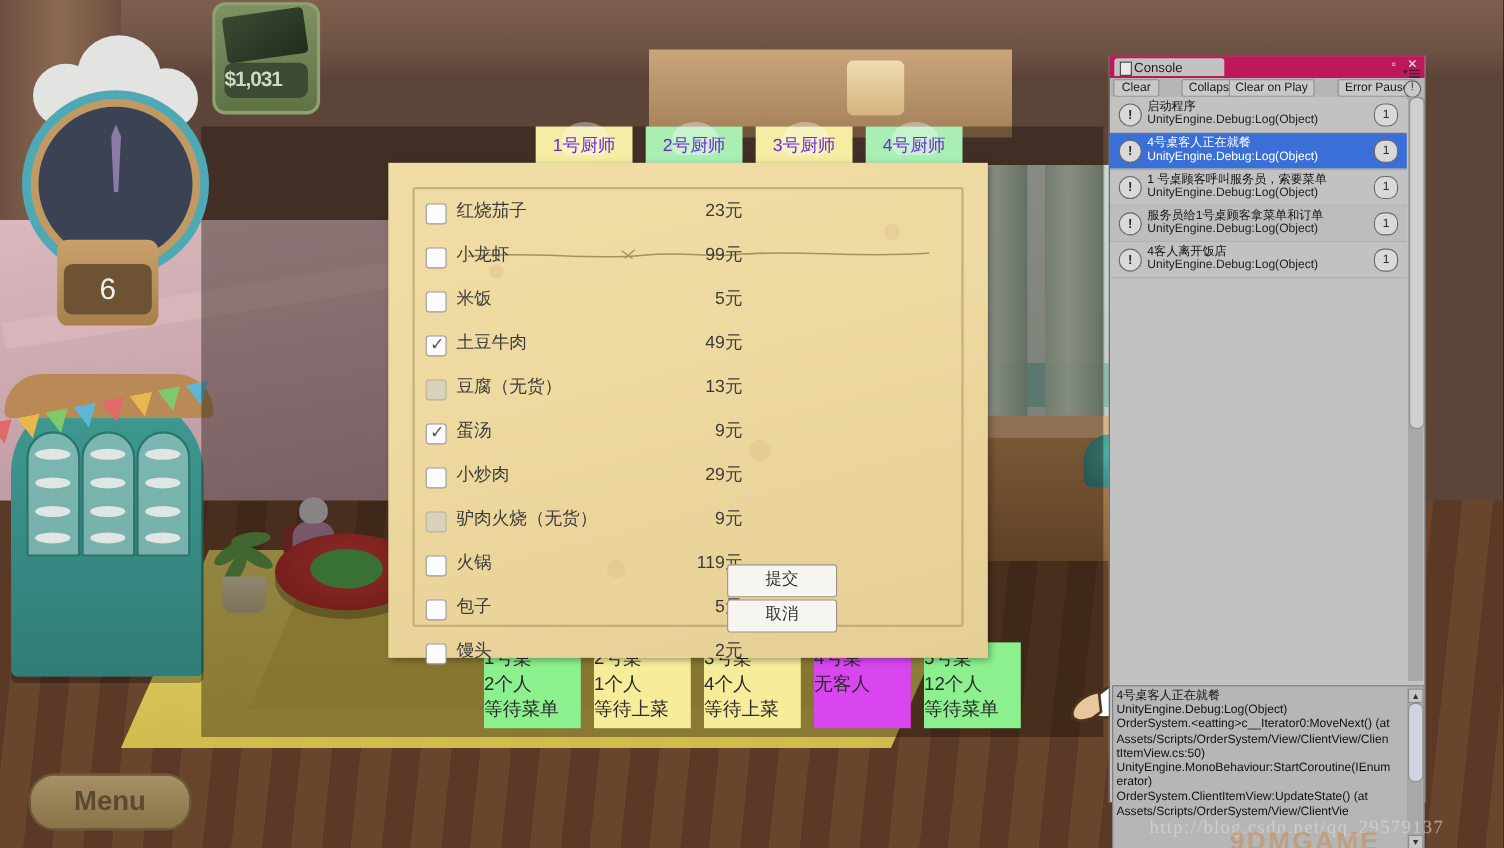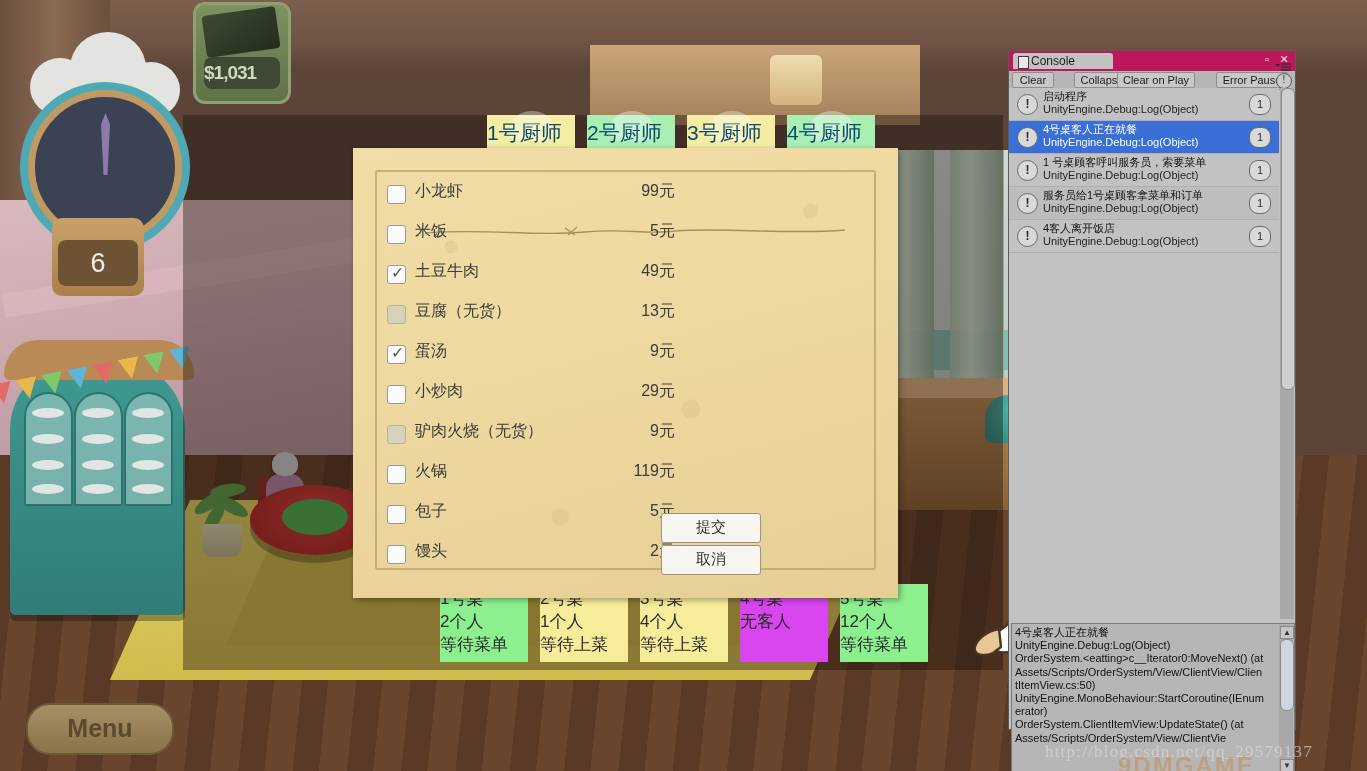--- a/index.html
+++ b/index.html
@@ -110,21 +110,21 @@
 
   
   .menu-btn{position:absolute;left:26px;top:703px;width:144px;height:48px;
     background:linear-gradient(180deg,#a89066,#8b7349);border-radius:24px;
     border:2px solid #6d5a39;color:#5b4a2e;font-size:25px;line-height:46px;
     text-align:center;font-weight:bold;cursor:pointer;}
 
   
   .chef-row{position:absolute;left:487px;top:115px;height:36px;}
   .chef-btn{position:absolute;top:0;width:88px;height:36px;
-    font-size:21px;line-height:36px;text-align:left;color:#0c4a6e;cursor:pointer;
+    font-size:16px;line-height:36px;text-align:center;color:#6d28d9;cursor:pointer;
     background-size:cover;}
   .chef-btn.yellow{background:#f5eda4;}
   .chef-btn.green{background:#a9efb4;}
   .chef-hat-bg{position:absolute;left:24px;top:-4px;width:42px;height:30px;
     background:rgba(255,255,255,.35);border-radius:50% 50% 8px 8px;}
 
   
   .table-card{position:absolute;top:584px;width:88px;height:78px;
     font-size:17px;line-height:23px;color:#2b2b2b;cursor:pointer;
     padding-top:3px;box-sizing:border-box;}
@@ -413,20 +413,25 @@
 
       <g fill="#2b2b2b" stroke="#151515" stroke-width="2">
         <ellipse cx="150" cy="452" rx="40" ry="13"></ellipse>
         <ellipse cx="228" cy="452" rx="40" ry="13"></ellipse>
       </g>
     </svg>
 
     <div class="list-area" id="itemList">
         <div class="item">
           <div class="cb"></div>
+          <div class="item-name">红烧茄子</div>
+          <div class="item-price">23元</div>
+        </div>
+        <div class="item">
+          <div class="cb"></div>
           <div class="item-name">小龙虾</div>
           <div class="item-price">99元</div>
         </div>
         <div class="item">
           <div class="cb"></div>
           <div class="item-name">米饭</div>
           <div class="item-price">5元</div>
         </div>
         <div class="item">
           <div class="cb">

